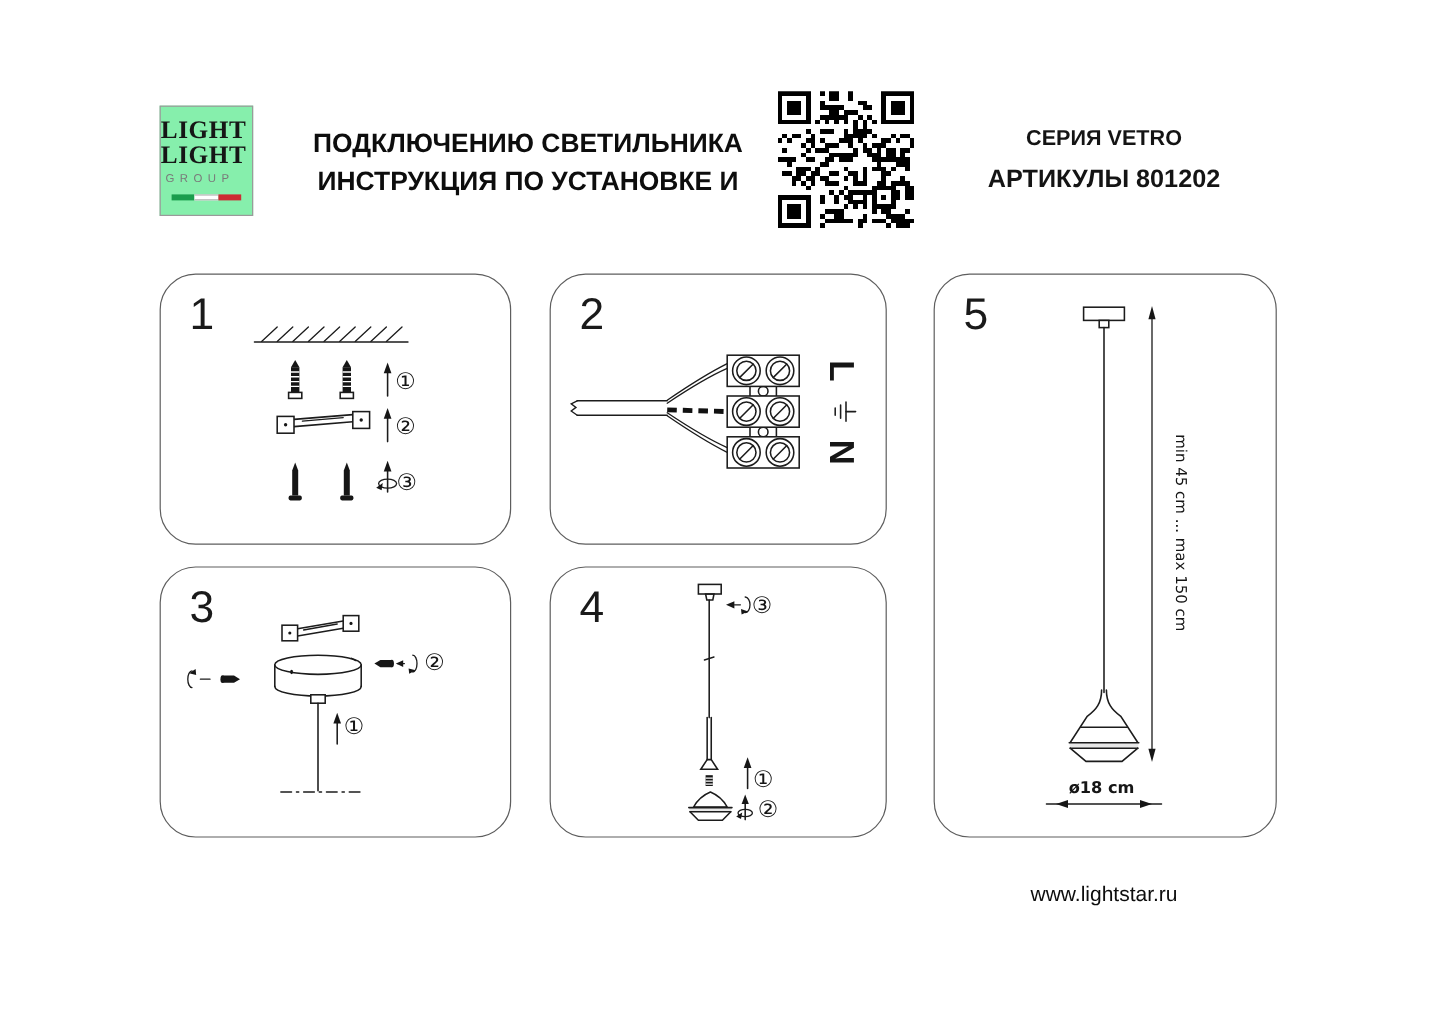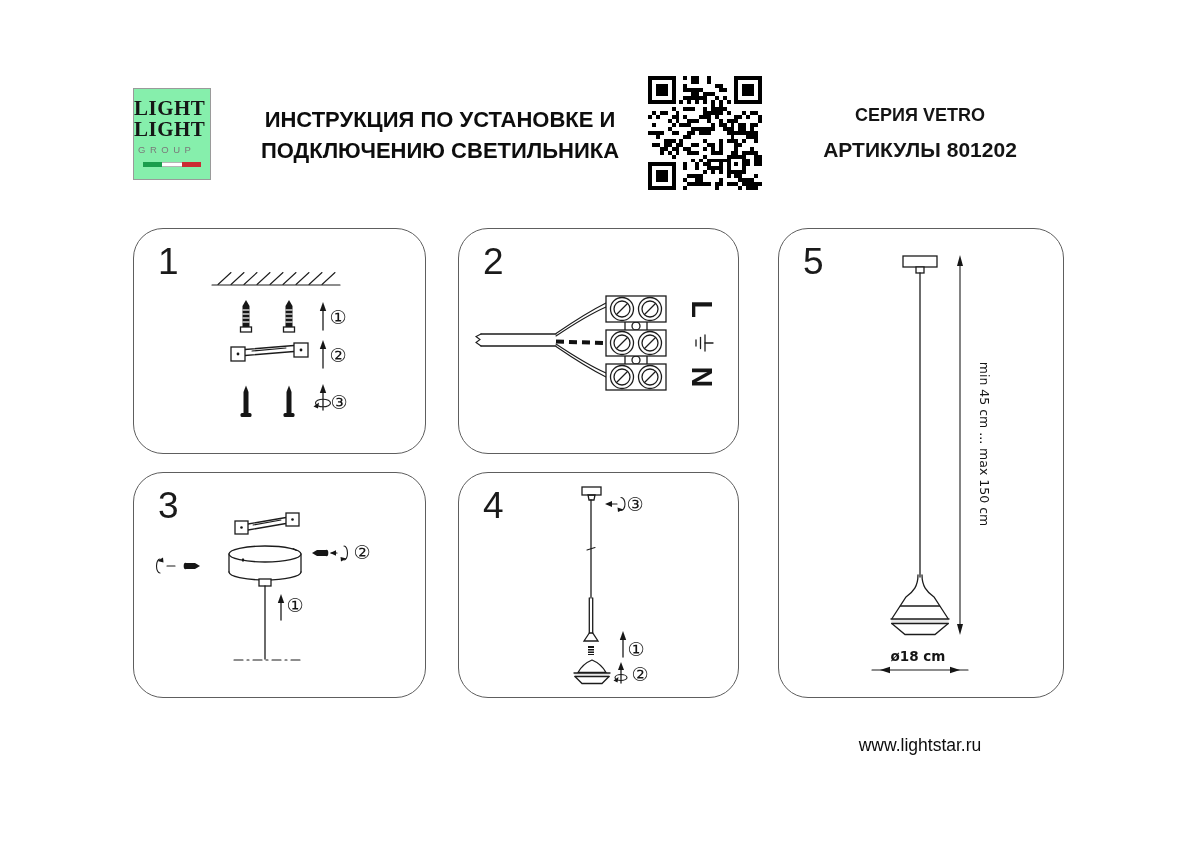--- a/index.html
+++ b/index.html
@@ -58,22 +58,22 @@
     <div class="logo-star">LIGHT</div>
     <div class="logo-group">GROUP</div>
     <div class="flag">
       <div class="g"></div>
         <div class="w"></div>
         <div class="r"></div>
     </div>
   </div>
 
   <div class="title">
+    <div>ПОДКЛЮЧЕНИЮ СВЕТИЛЬНИКА</div>
     <div>ИНСТРУКЦИЯ ПО УСТАНОВКЕ И</div>
-    <div>ПОДКЛЮЧЕНИЮ СВЕТИЛЬНИКА</div>
   </div>
 
   <div class="qr">
     <svg id="qr-svg" width="114" height="114" viewBox="0 0 116 116" shape-rendering="crispEdges">
         <rect x="0" y="0" width="116" height="116" fill="#fff"></rect>
         <rect x="0" y="0" width="4" height="4" fill="#000"></rect>
         <rect x="4" y="0" width="4" height="4" fill="#000"></rect>
         <rect x="8" y="0" width="4" height="4" fill="#000"></rect>
         <rect x="12" y="0" width="4" height="4" fill="#000"></rect>
         <rect x="16" y="0" width="4" height="4" fill="#000"></rect>

